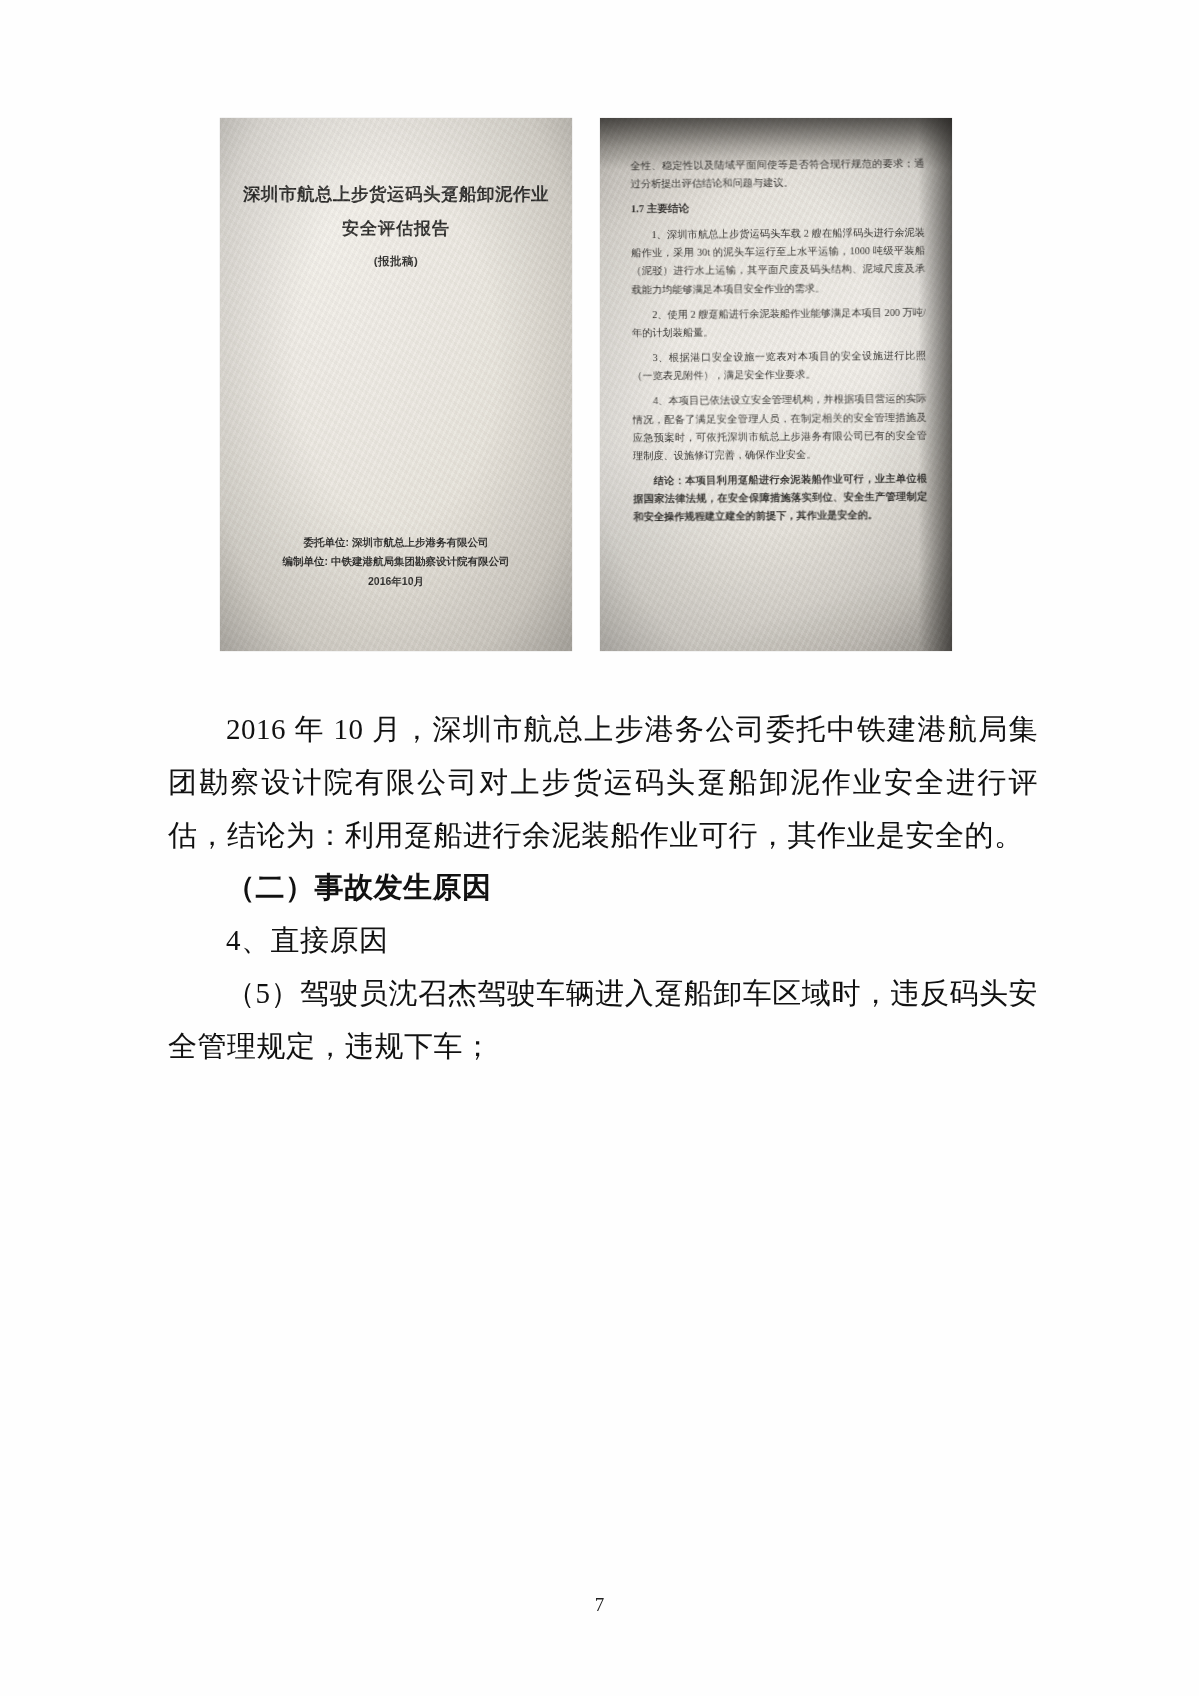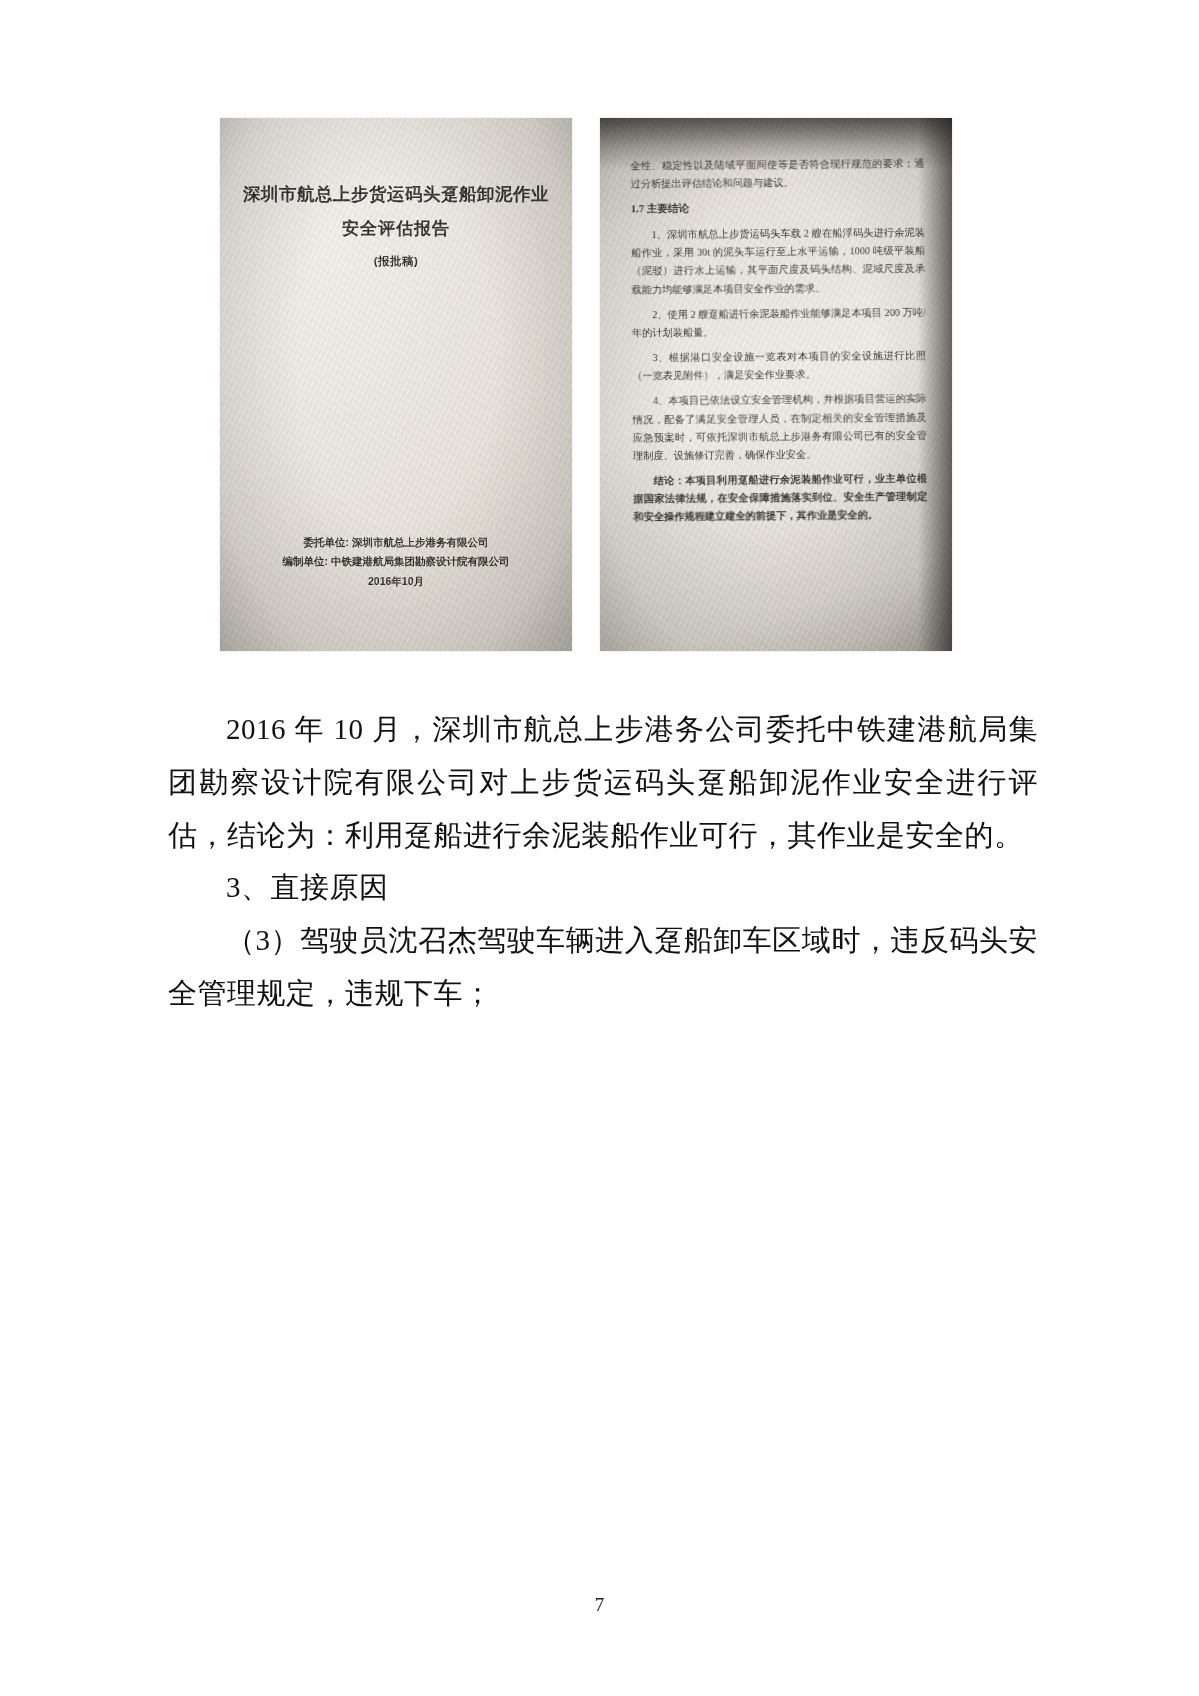--- a/index.html
+++ b/index.html
@@ -214,20 +214,21 @@
         <div class="grain"></div>
         <div class="dark-edge-top"></div>
         <div class="dark-edge-right"></div>
         <div class="vignette"></div>
       </div>
 
     </div>
 
     <div class="body-text">
       <p class="para-indent">2016 年 10 月，深圳市航总上步港务公司委托中铁建港航局集团勘察设计院有限公司对上步货运码头趸船卸泥作业安全进行评估，结论为：利用趸船进行余泥装船作业可行，其作业是安全的。</p>
-      <p class="para-indent">3、直接原因</p>
-      <p class="para-indent">（3）驾驶员沈召杰驾驶车辆进入趸船卸车区域时，违反码头安全管理规定，违规下车；</p>
+      <p class="section-head">（二）事故发生原因</p>
+      <p class="para-indent">4、直接原因</p>
+      <p class="para-indent">（5）驾驶员沈召杰驾驶车辆进入趸船卸车区域时，违反码头安全管理规定，违规下车；</p>
     </div>
 
   </div>
 
   <div class="page-number">7</div>
 </div>
 
 </body></html>

